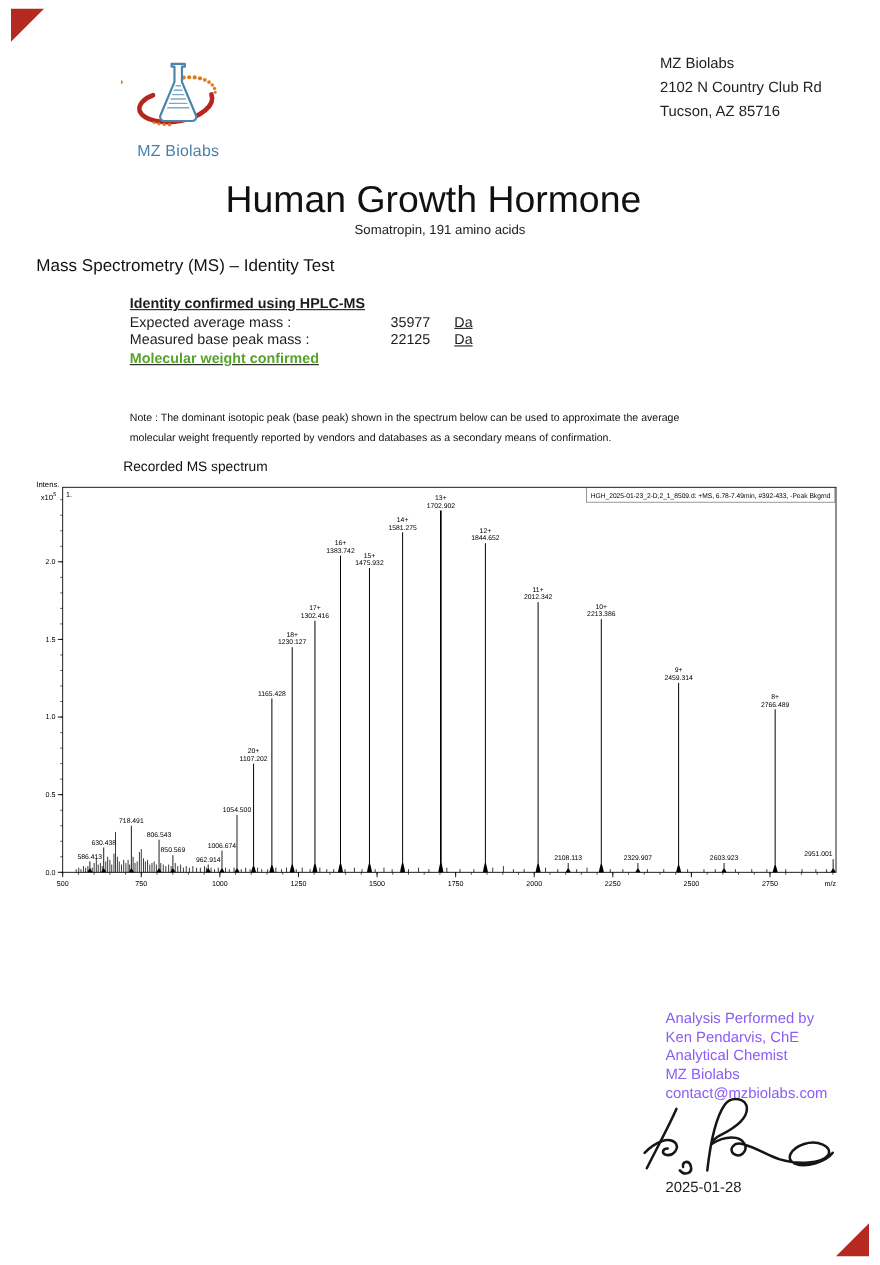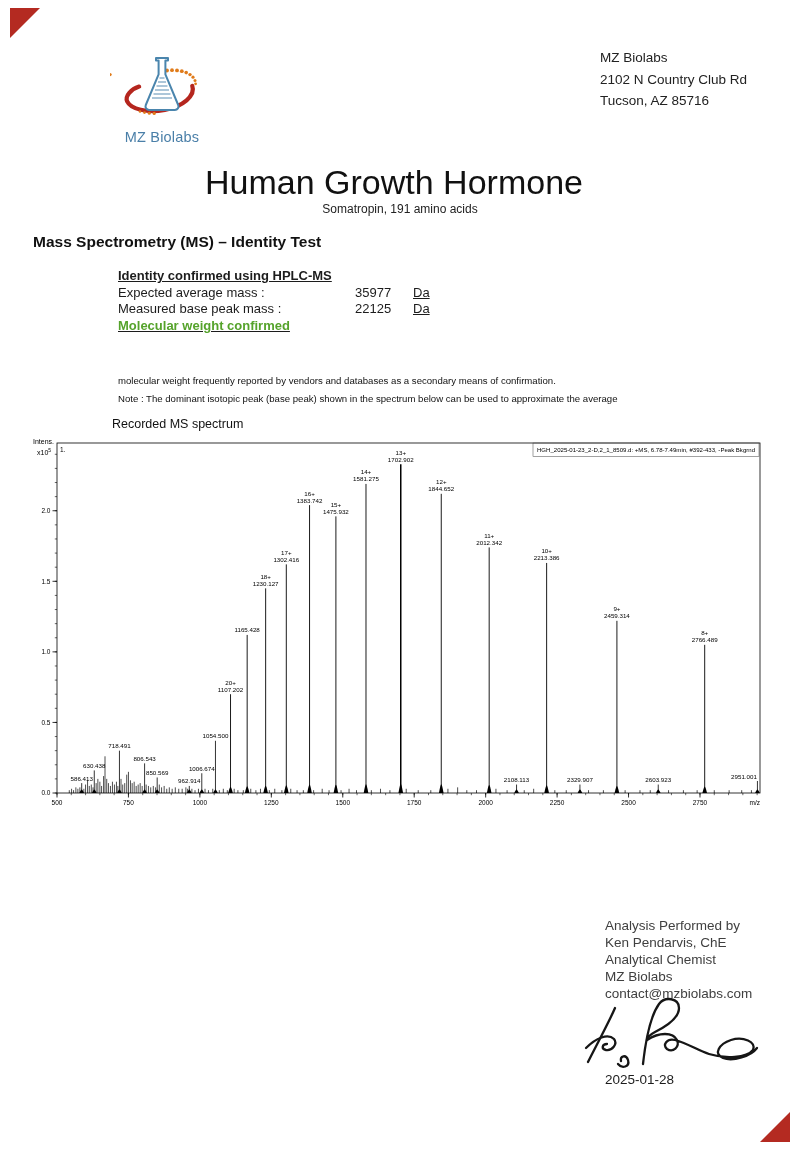--- a/index.html
+++ b/index.html
@@ -11,38 +11,38 @@
   
   .tri-tl{left:10px;top:8px;width:0;height:0;border-top:30px solid #b42a21;border-right:30px solid transparent;}
   .tri-br{left:760px;top:1112px;width:0;height:0;border-bottom:30px solid #b42a21;border-left:30px solid transparent;}
   
   .logo-wrap{left:110px;top:54px;width:104px;text-align:center;}
   .logo-name{font-size:14.5px;color:#4a7fa8;margin-top:1px;letter-spacing:.2px;}
   .address{left:600px;top:47px;font-size:13.5px;line-height:21.5px;color:#222;}
   
   .title{left:0;top:163px;width:788px;text-align:center;font-size:34px;font-weight:400;color:#111;}
   .subtitle{left:0;top:202px;width:800px;text-align:center;font-size:12px;color:#222;}
-  .section-heading{left:33px;top:233px;font-size:15.5px;font-weight:700;color:#111;}
+  .section-heading{left:33px;top:233px;font-size:15.5px;font-weight:400;color:#111;}
   
   .identity{left:118px;top:268px;font-size:13px;line-height:16.6px;color:#1c1c1c;text-decoration:underline;}
   .identity .b{font-weight:700;}
   .cell-label{display:inline-block;width:237px;}
   .cell-value{display:inline-block;width:58px;}
   .confirmed{font-weight:700;}
   
   .note{left:118px;top:372px;width:560px;font-size:9.6px;line-height:17.5px;color:#111;}
   .spectrum-label{left:112px;top:417px;font-size:12.5px;color:#111;}
   
   .chart{left:30px;top:437px;width:740px;height:378px;}
   .chart svg{position:absolute;left:0;top:0;}
   .intens1{left:3px;top:1px;font-size:7px;color:#000;}
   .intens2{left:7px;top:10px;font-size:7px;color:#000;}
   .intens2 sup{font-size:5px;}
   
-  .footer{left:605px;top:917px;font-size:13.5px;line-height:17px;color:#404040;}
+  .footer{left:605px;top:917px;font-size:13.5px;line-height:17px;color:#8b5cf6;}
   .signature{left:583px;top:996px;}
   .sig-date{left:605px;top:1072px;font-size:13.5px;color:#1c1c1c;}
 </style>
 </head>
 <body>
 
 <div class="abs tri-tl"></div>
 <div class="abs tri-br"></div>
 
 <div class="abs logo-wrap">
@@ -97,22 +97,22 @@
   <div>
     <span class="cell-label">Expected average mass :</span><span class="cell-value">35977</span><span>Da</span>
   </div>
   <div>
     <span class="cell-label">Measured base peak mass :</span><span class="cell-value">22125</span><span>Da</span>
   </div>
   <div class="confirmed" id="confirmed-line" style="color: rgb(85, 163, 43);">Molecular weight confirmed</div>
 </div>
 
 <div class="abs note">
+  <div>Note : The dominant isotopic peak (base peak) shown in the spectrum below can be used to approximate the average</div>
   <div>molecular weight frequently reported by vendors and databases as a secondary means of confirmation.</div>
-  <div>Note : The dominant isotopic peak (base peak) shown in the spectrum below can be used to approximate the average</div>
 </div>
 
 <div class="abs spectrum-label">Recorded MS spectrum</div>
 
 <div class="abs chart">
   <div class="abs intens1">Intens.</div>
   <div class="abs intens2"><span>x10</span><sup>5</sup></div>
   <svg id="spectrum-svg" width="740" height="378">
       <rect x="27" y="6" width="703" height="350" fill="none" stroke="#000" stroke-width="0.8"></rect>
       <line x1="27" y1="356" x2="24.8" y2="356" stroke="#000" stroke-width="0.6"></line>

